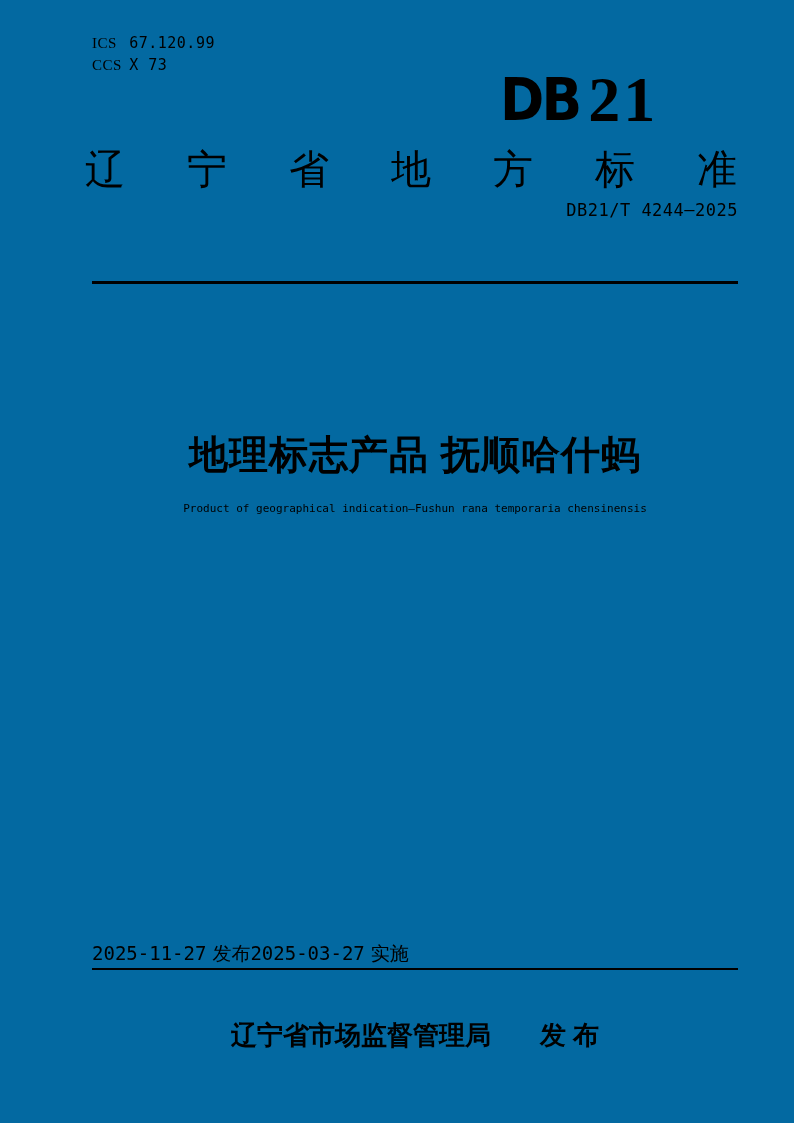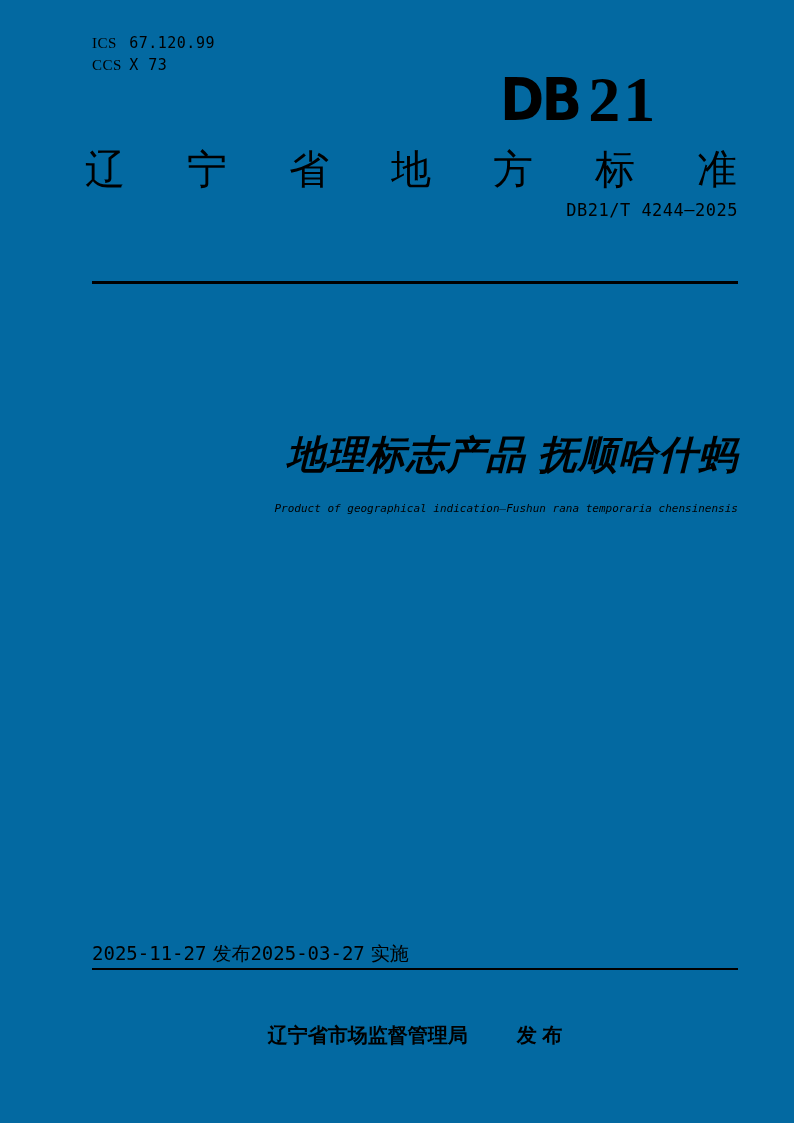--- a/index.html
+++ b/index.html
@@ -95,22 +95,21 @@
     background: #000000;
   }
   .rule.top { top: 281px; height: 3px; }
   .rule.bottom { top: 968px; height: 2px; }
 
   
   .content-center {
     position: absolute;
     left: 92px;
     width: 646px;
-    text-align: right;
-    font-style: italic;
+    text-align: center;
   }
   .title-zh {
     top: 428px;
     font-size: 39px;
     font-weight: 700;
     letter-spacing: 1px;
     white-space: nowrap;
   }
   .title-en {
     top: 502px;
@@ -142,21 +141,21 @@
   
   .publisher-row {
     position: absolute;
     left: 92px;
     width: 646px;
     top: 1022px;
     display: flex;
     justify-content: center;
     align-items: baseline;
     gap: 49px;
-    font-size: 20px;
+    font-size: 26px;
     font-weight: 600;
     line-height: 26px;
     white-space: nowrap;
   }
 </style>
 </head>
 <body>
 
 <div class="page">
 

